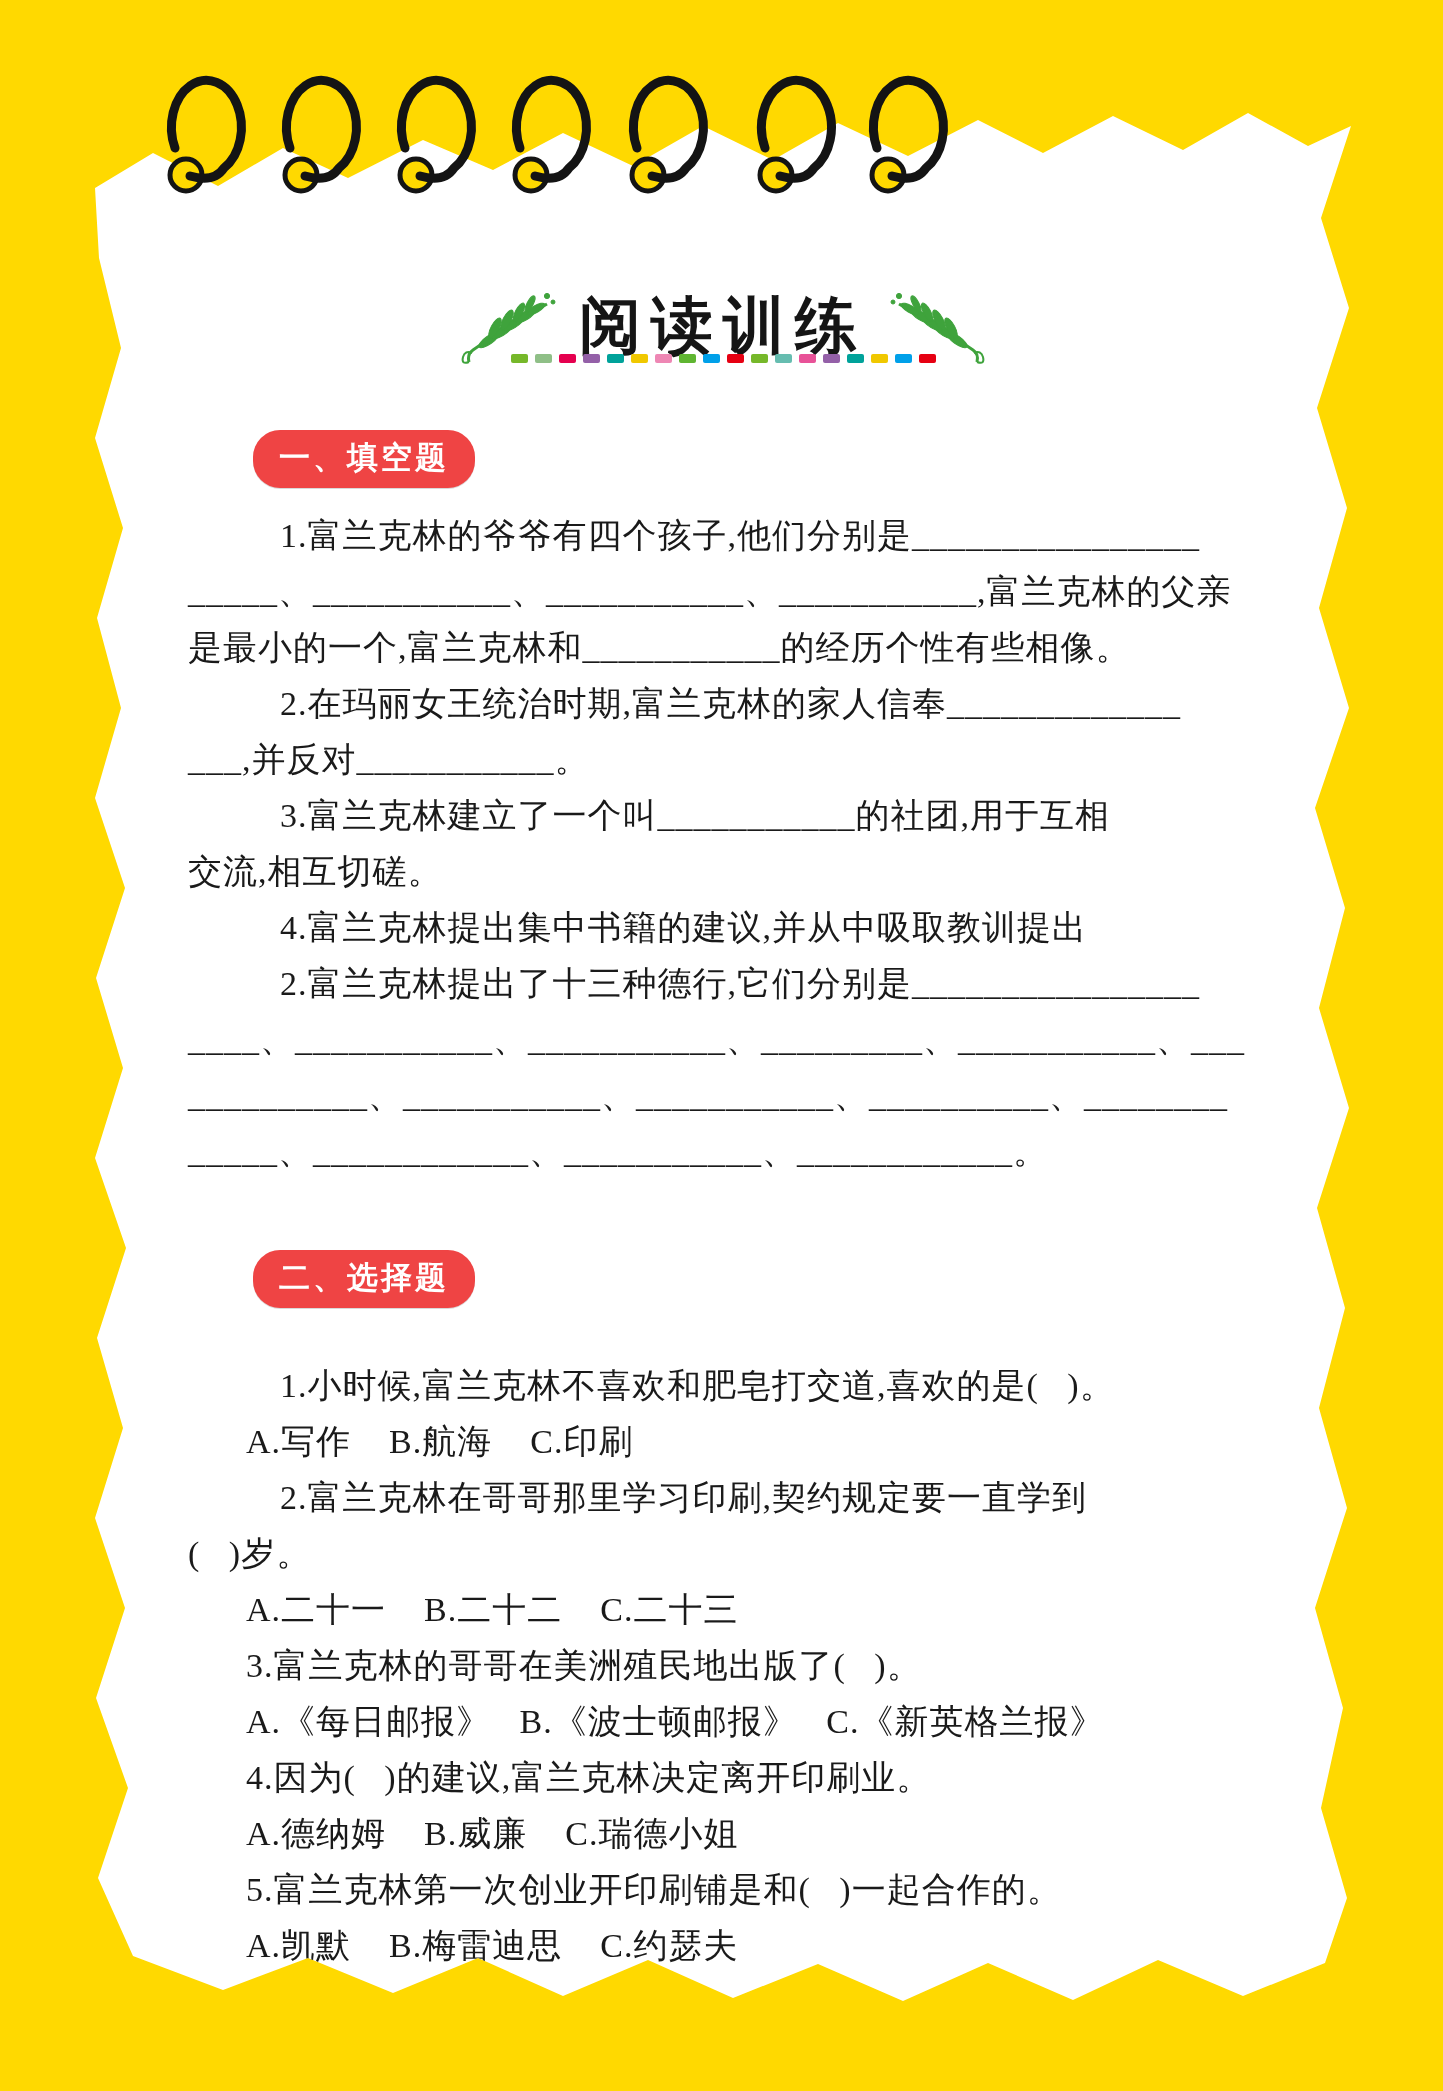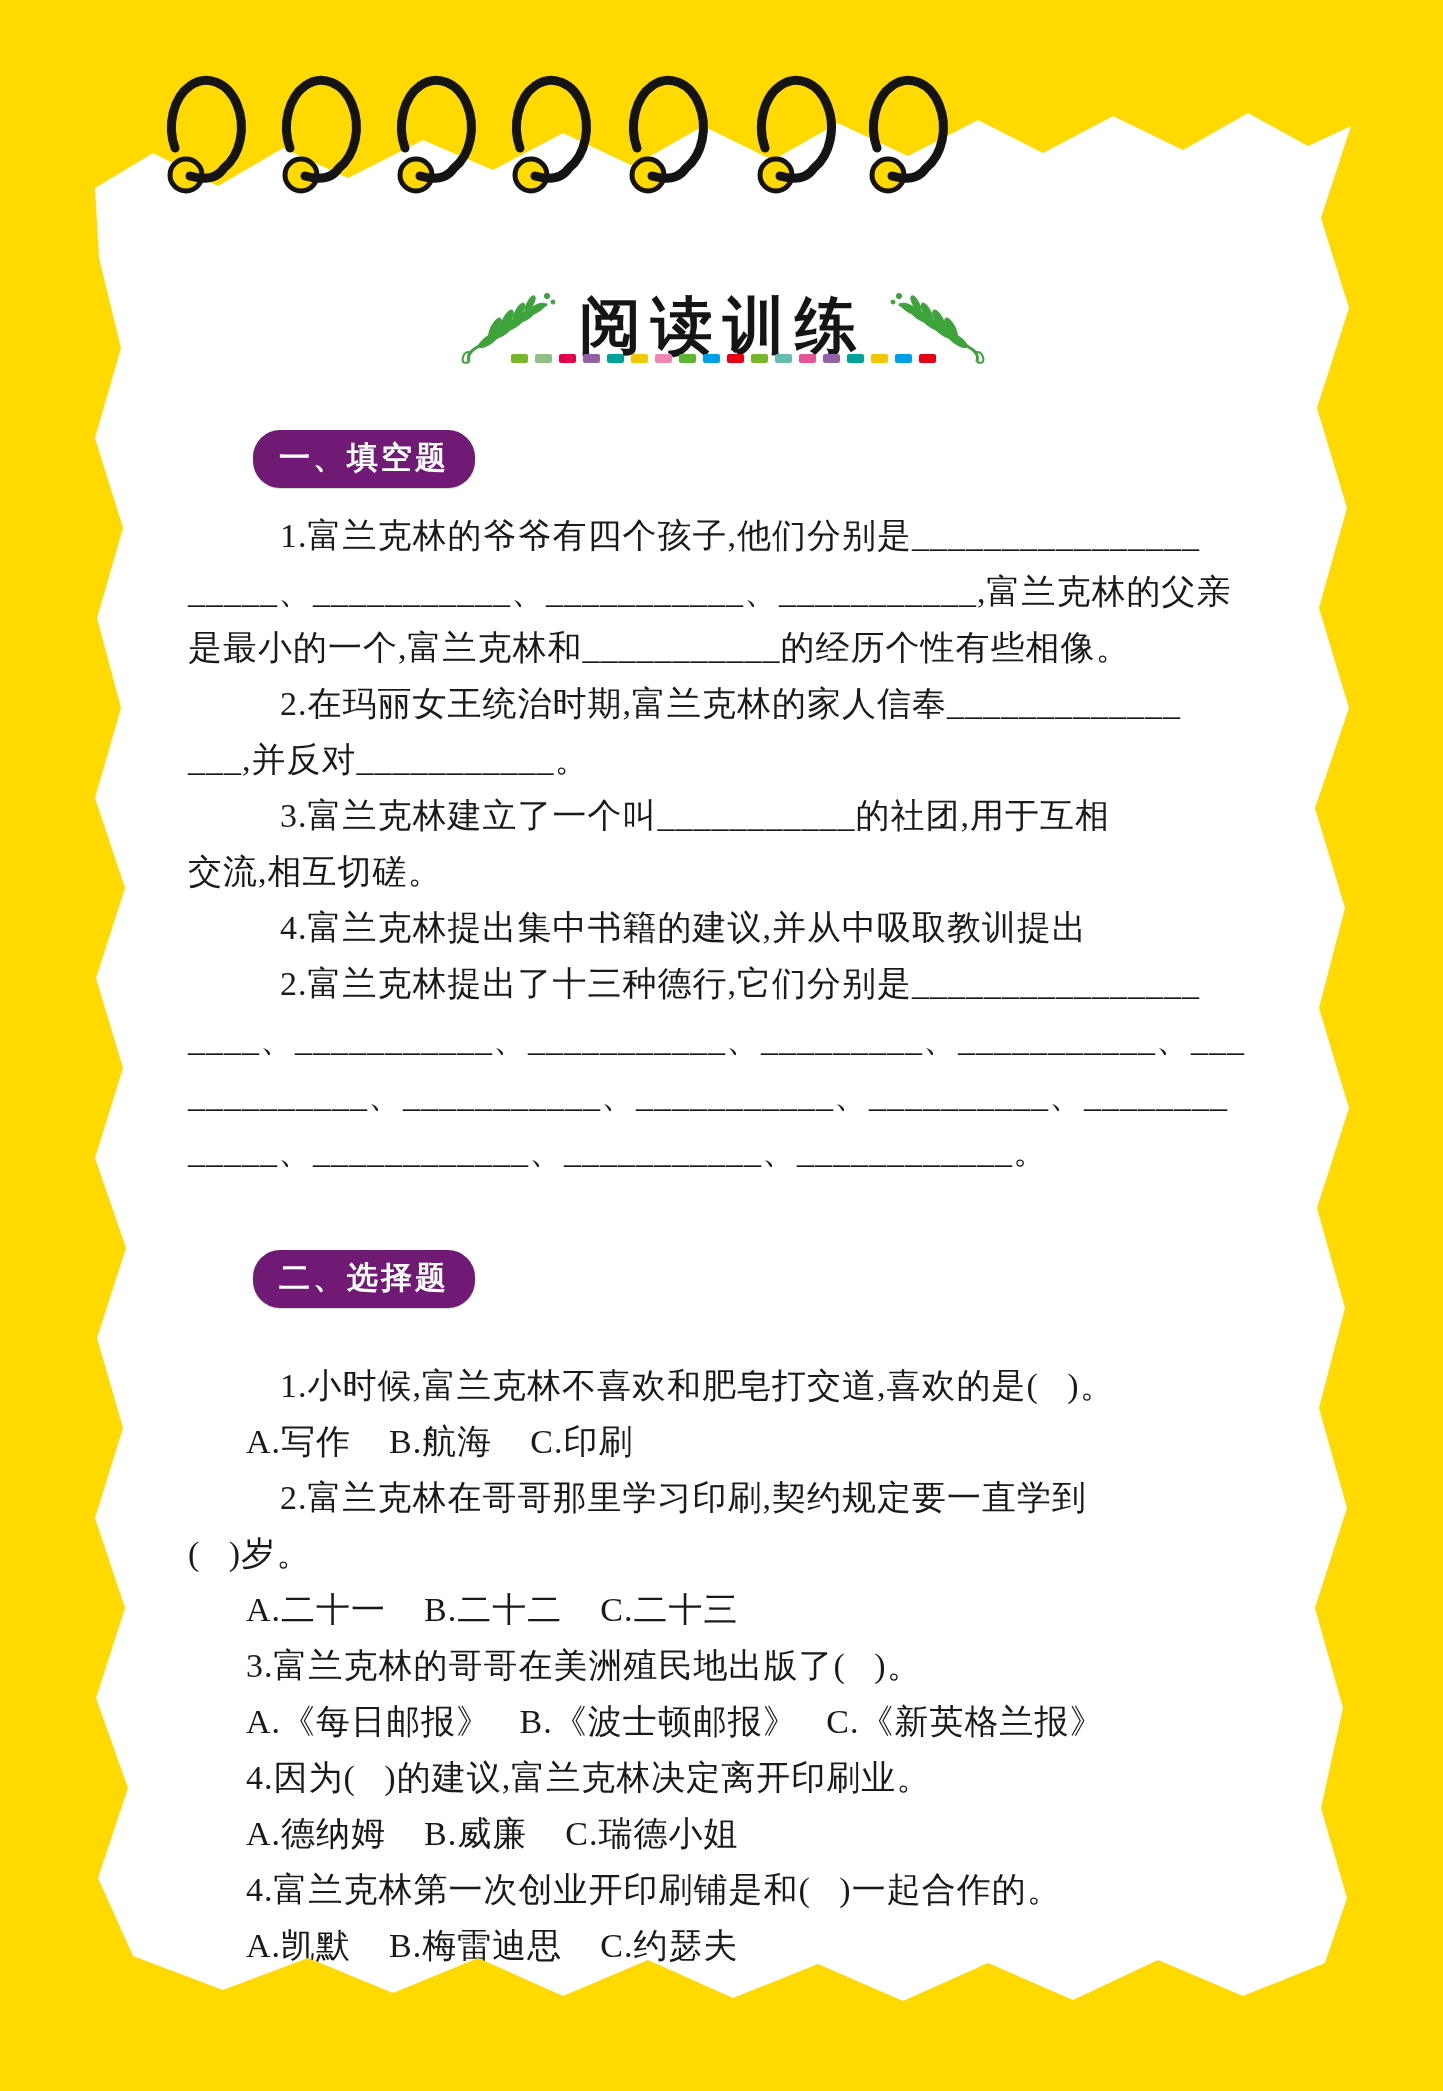--- a/index.html
+++ b/index.html
@@ -39,21 +39,21 @@
   }
   .leaf{flex:0 0 auto;}
   .leaf.flip{transform:scaleX(-1);}
   .dash-strip{
     position:absolute;left:0;top:246px;width:100%;
     display:flex;justify-content:center;gap:7px;
   }
   .dash{display:block;width:17px;height:9px;border-radius:2px;}
   .badge{
     position:absolute;left:160px;
-    background:#701a75;color:#fff;
+    background:#ef4444;color:#fff;
     font-family:"Liberation Sans","DejaVu Sans",sans-serif;
     font-weight:bold;font-size:31px;letter-spacing:3px;
     padding:7px 26px 9px 26px;border-radius:27px;
     box-shadow:0 1px 0 rgba(0,0,0,.15);
   }
   .badge.first{top:322px;}
   .badge.second{top:1142px;}
   .lines{position:absolute;left:95px;width:1078px;}
   .lines.first{top:400px;}
   .lines.second{top:1250px;}
@@ -150,21 +150,21 @@
   <div class="lines second">
       <p class="q-line indent-q">1.小时候,富兰克林不喜欢和肥皂打交道,喜欢的是(   )。</p>
       <p class="q-line indent-opt">A.写作    B.航海    C.印刷</p>
       <p class="q-line indent-q">2.富兰克林在哥哥那里学习印刷,契约规定要一直学到</p>
       <p class="q-line indent-none">(   )岁。</p>
       <p class="q-line indent-opt">A.二十一    B.二十二    C.二十三</p>
       <p class="q-line indent-opt">3.富兰克林的哥哥在美洲殖民地出版了(   )。</p>
       <p class="q-line indent-opt">A.《每日邮报》   B.《波士顿邮报》   C.《新英格兰报》</p>
       <p class="q-line indent-opt">4.因为(   )的建议,富兰克林决定离开印刷业。</p>
       <p class="q-line indent-opt">A.德纳姆    B.威廉    C.瑞德小姐</p>
-      <p class="q-line indent-opt">4.富兰克林第一次创业开印刷铺是和(   )一起合作的。</p>
+      <p class="q-line indent-opt">5.富兰克林第一次创业开印刷铺是和(   )一起合作的。</p>
       <p class="q-line indent-opt">A.凯默    B.梅雷迪思    C.约瑟夫</p>
     </div>
 
 </div>
 
 <div class="rings">
     <div class="ring" style="left: 160px;"><svg width="90" height="135" viewBox="0 0 90 135">
         <circle cx="26" cy="105" r="16" fill="#FFD900" stroke="#141414" stroke-width="5"></circle>
         <path d="M 15 78 A 35 47 0 1 1 64 98 Q 54 113 30 106" fill="none" stroke="#141414" stroke-width="9" stroke-linecap="round"></path>
       </svg></div>

